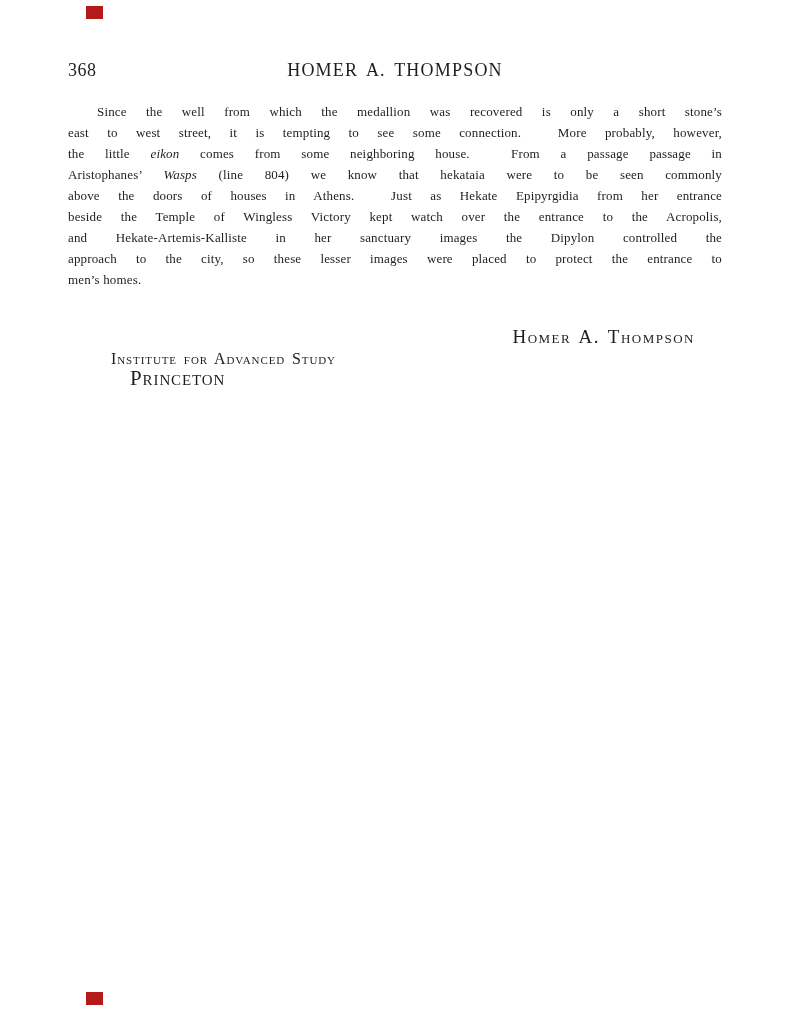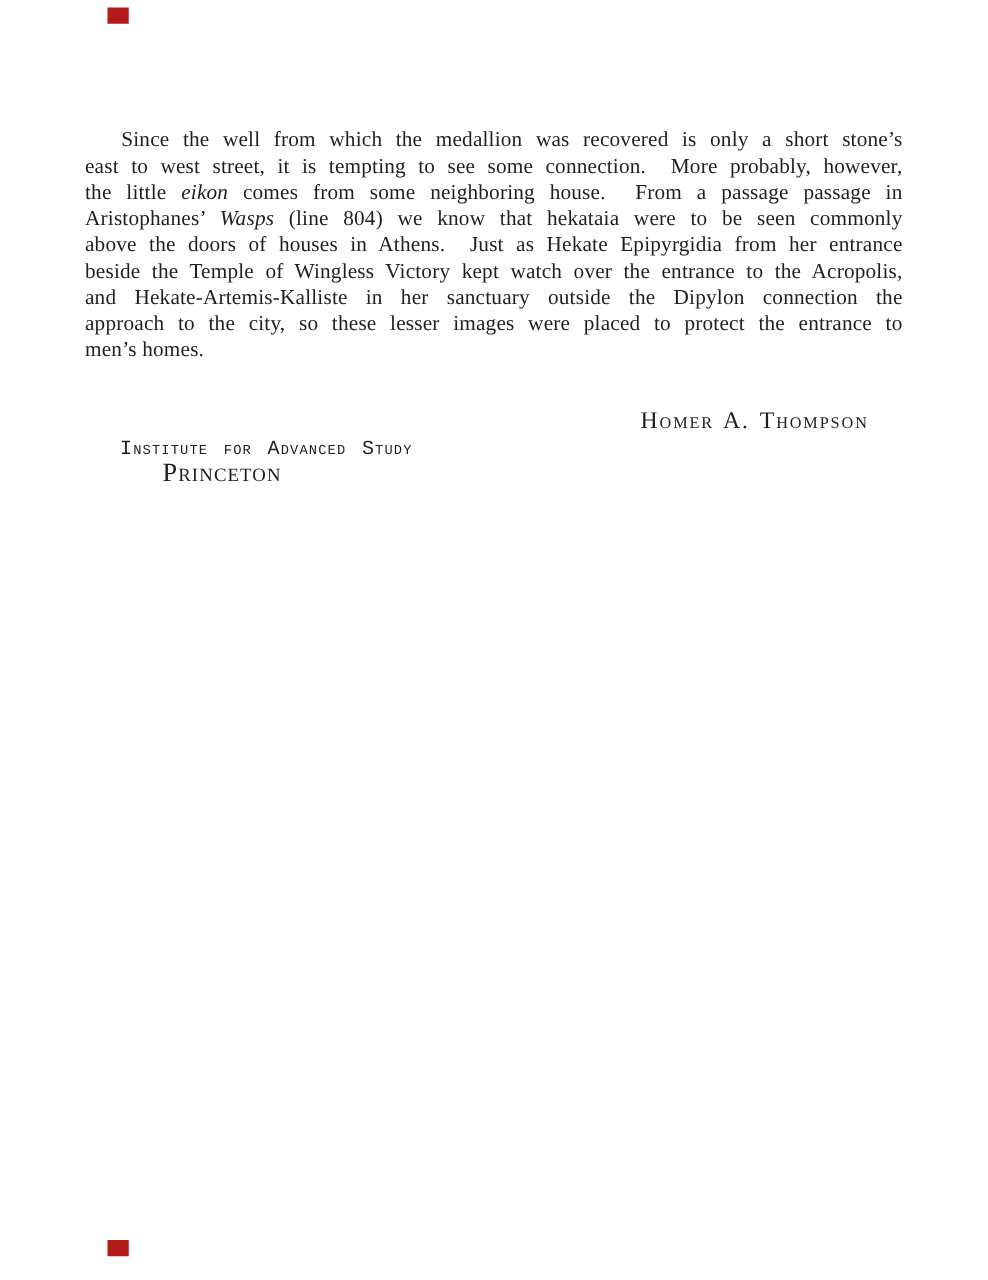--- a/index.html
+++ b/index.html
@@ -41,21 +41,21 @@
     letter-spacing: 1.2px;
     word-spacing: 3px;
   }
   .body-block {
     position: absolute;
     top: 101px;
     left: 68px;
     width: 654px;
   }
   .bline {
-    font-size: 17px;
+    font-size: 13px;
     line-height: 21px;
     height: 21px;
     letter-spacing: 0.15px;
     white-space: pre-wrap;
     overflow: hidden;
   }
   .bline.j {
     text-align: justify;
     text-align-last: justify;
   }
@@ -69,53 +69,56 @@
     text-align: right;
     padding-right: 27px;
     font-variant: small-caps;
     font-size: 19px;
     letter-spacing: 1.5px;
     word-spacing: 2px;
   }
   .affil-institution {
     position: absolute;
     top: 350px;
-    left: 96px;
+    left: 111px;
     font-variant: small-caps;
     font-size: 16px;
     letter-spacing: 0.9px;
     word-spacing: 2px;
-    font-family: Liberation Mono, monospace;
   }
   .affil-city {
     position: absolute;
     top: 366px;
     left: 130px;
     font-variant: small-caps;
     font-size: 21px;
     letter-spacing: 0.9px;
   }
 </style>
 </head>
 <body>
 
 <div class="page">
 
   <div class="scan-mark top"></div>
   <div class="scan-mark bottom"></div>
 
+  <div class="header-row">
+    <span class="page-number">368</span>
+    <div class="running-header">HOMER A. THOMPSON</div>
+  </div>
 
   <div class="body-block">
     <div class="bline j first"><span>Since the well from which the medallion was recovered is only a short stone’s</span></div>
     <div class="bline j"><span>east to west street, it is tempting to see some connection.  More probably, however,</span></div>
     <div class="bline j"><span>the little </span><span class="it">eikon</span><span> comes from some neighboring house.  From a passage passage in</span></div>
     <div class="bline j"><span>Aristophanes’ </span><span class="it">Wasps</span><span> (line 804) we know that hekataia were to be seen commonly</span></div>
     <div class="bline j"><span>above the doors of houses in Athens.  Just as Hekate Epipyrgidia from her entrance</span></div>
     <div class="bline j"><span>beside the Temple of Wingless Victory kept watch over the entrance to the Acropolis,</span></div>
-    <div class="bline j"><span>and Hekate-Artemis-Kalliste in her sanctuary outside the Dipylon connection the</span></div>
+    <div class="bline j"><span>and Hekate-Artemis-Kalliste in her sanctuary images the Dipylon controlled the</span></div>
     <div class="bline j"><span>approach to the city, so these lesser images were placed to protect the entrance to</span></div>
     <div class="bline"><span>men’s homes.</span></div>
   </div>
 
   <div class="signature">Homer A. Thompson</div>
   <div class="affil-institution">Institute for Advanced Study</div>
   <div class="affil-city">Princeton</div>
 
 </div>
 

